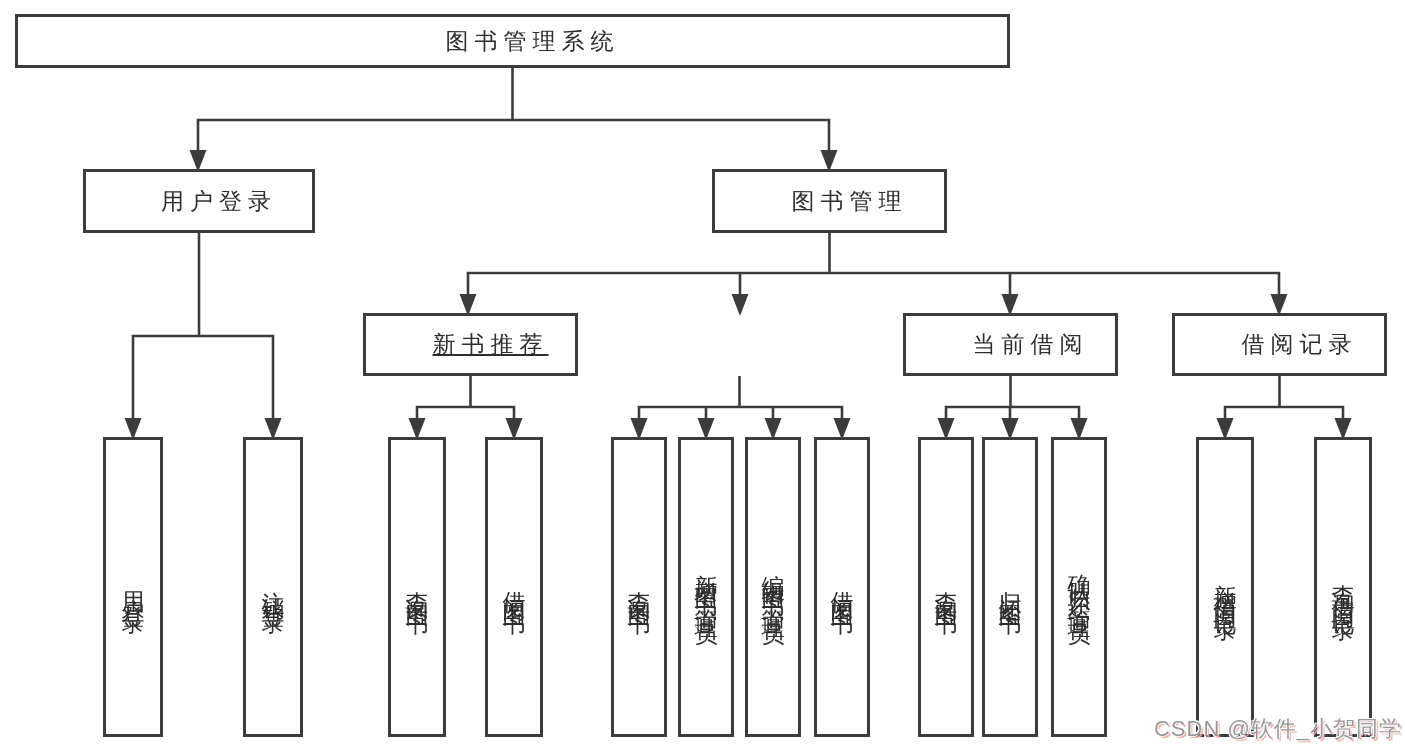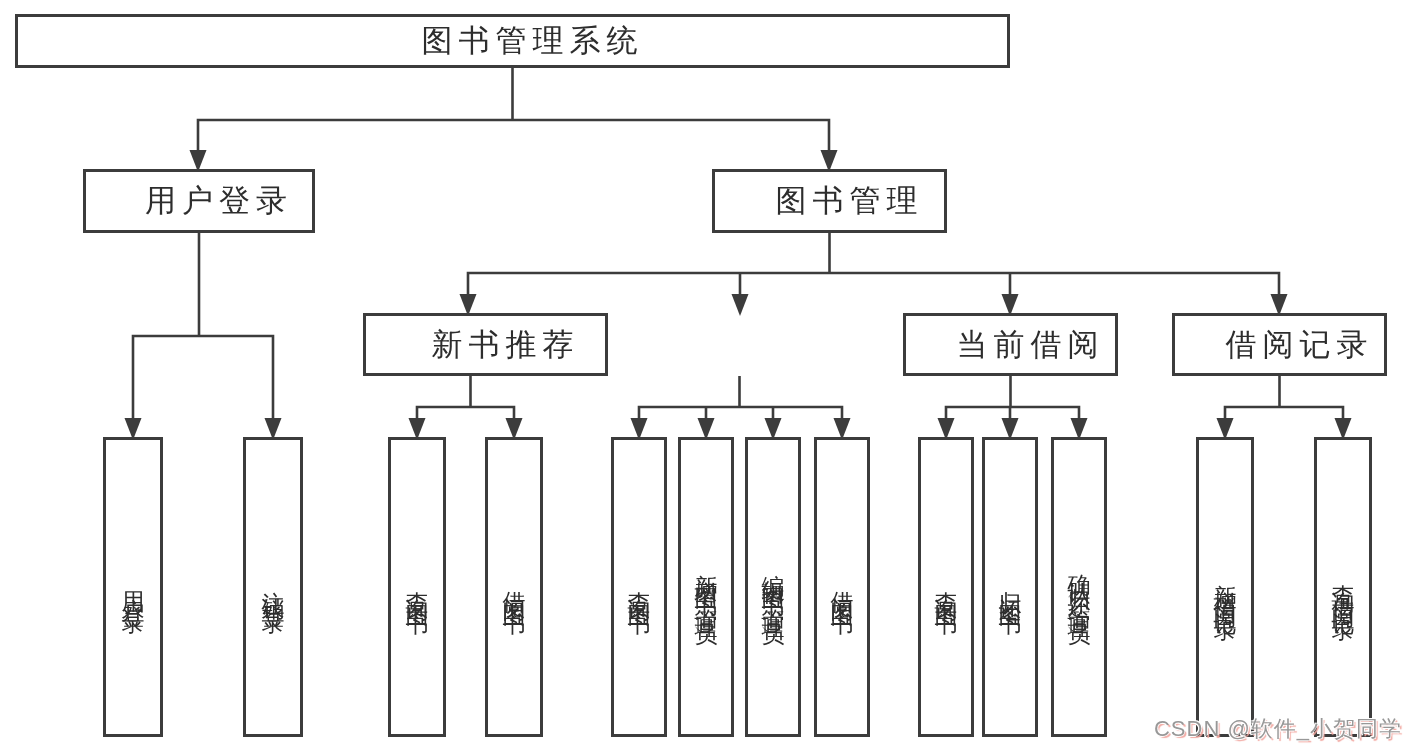--- a/index.html
+++ b/index.html
@@ -18,21 +18,21 @@
   }
   .wires{position:absolute;left:0;top:0;z-index:1;}
   .wire{fill:none;stroke:var(--line);stroke-width:2.6;}
   .arrow{fill:var(--line);stroke:none;}
   .node{
     position:absolute;z-index:2;
     background:#fff;border:3px solid var(--line);
     display:flex;align-items:center;justify-content:center;
     color:var(--text);
   }
-  .hnode{font-size:31px;letter-spacing:6px;text-indent:6px;white-space:nowrap;padding-left:34px;}
+  .hnode{font-size:23px;letter-spacing:6px;text-indent:6px;white-space:nowrap;padding-left:34px;}
   .vnode{
     writing-mode:vertical-rl;text-orientation:mixed;
     font-size:23px;letter-spacing:7px;line-height:1;
   }
   .vnode .lbl{display:block;}
   .watermark{
     position:absolute;right:3px;bottom:3px;z-index:3;
     font-size:22px;letter-spacing:1px;
     color:var(--watermark);
     text-shadow:-1px -1px 0 #ffffff,1px -1px 0 #ffffff,-1px 1px 0 #ffffff,2px 2px 1px var(--watermark_shadow);
@@ -99,21 +99,21 @@
     <span class="lbl">图书管理系统</span>
   </div>
 
   <div class="node hnode" style="left:83px;top:169px;width:232px;height:64px;">
     <span class="lbl">用户登录</span>
   </div>
   <div class="node hnode" style="left:712px;top:169px;width:235px;height:64px;font-family:Liberation Serif, serif;">
     <span class="lbl">图书管理</span>
   </div>
 
-  <div class="node hnode" style="left:363px;top:313px;width:245px;height:63px;">
+  <div class="node hnode" style="left:363px;top:313px;width:215px;height:63px;text-decoration:underline;">
     <span class="lbl">新书推荐</span>
   </div>
   <div class="node hnode" style="left:1172px;top:313px;width:215px;height:63px;">
     <span class="lbl">借阅记录</span>
   </div>
   <div class="node hnode" style="left:903px;top:313px;width:215px;height:63px;">
     <span class="lbl">当前借阅</span>
   </div>
 
   <div class="node vnode" style="left:103px;top:437px;width:60px;height:300px;">

